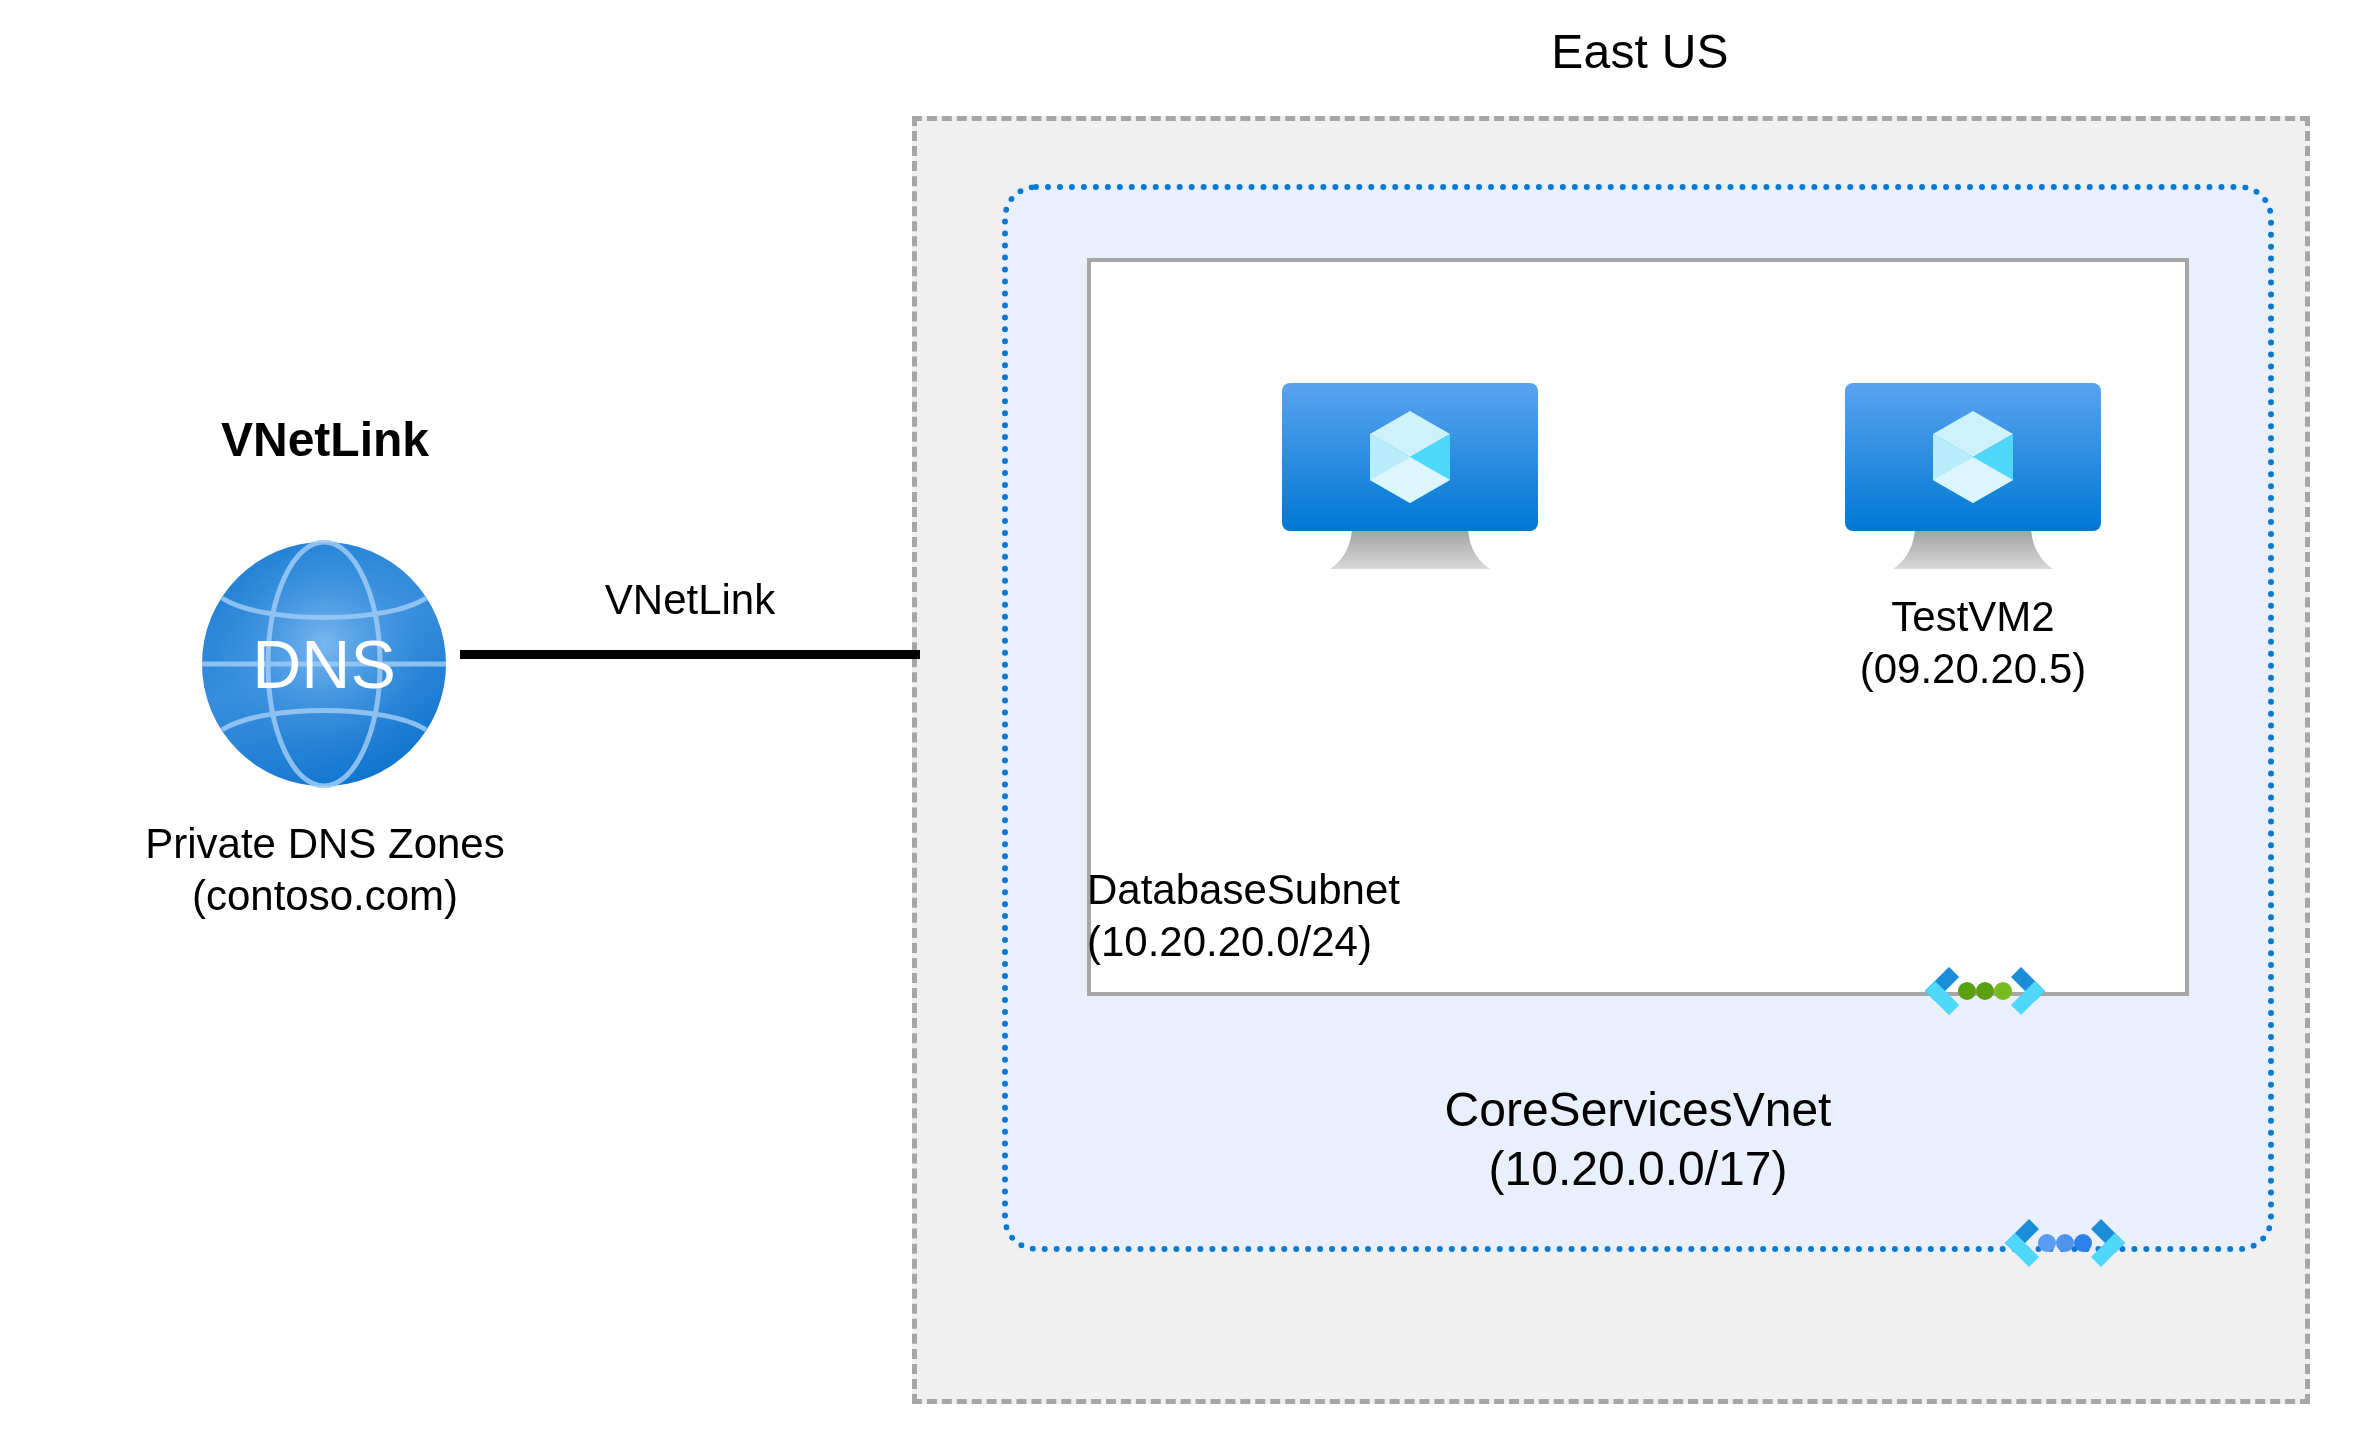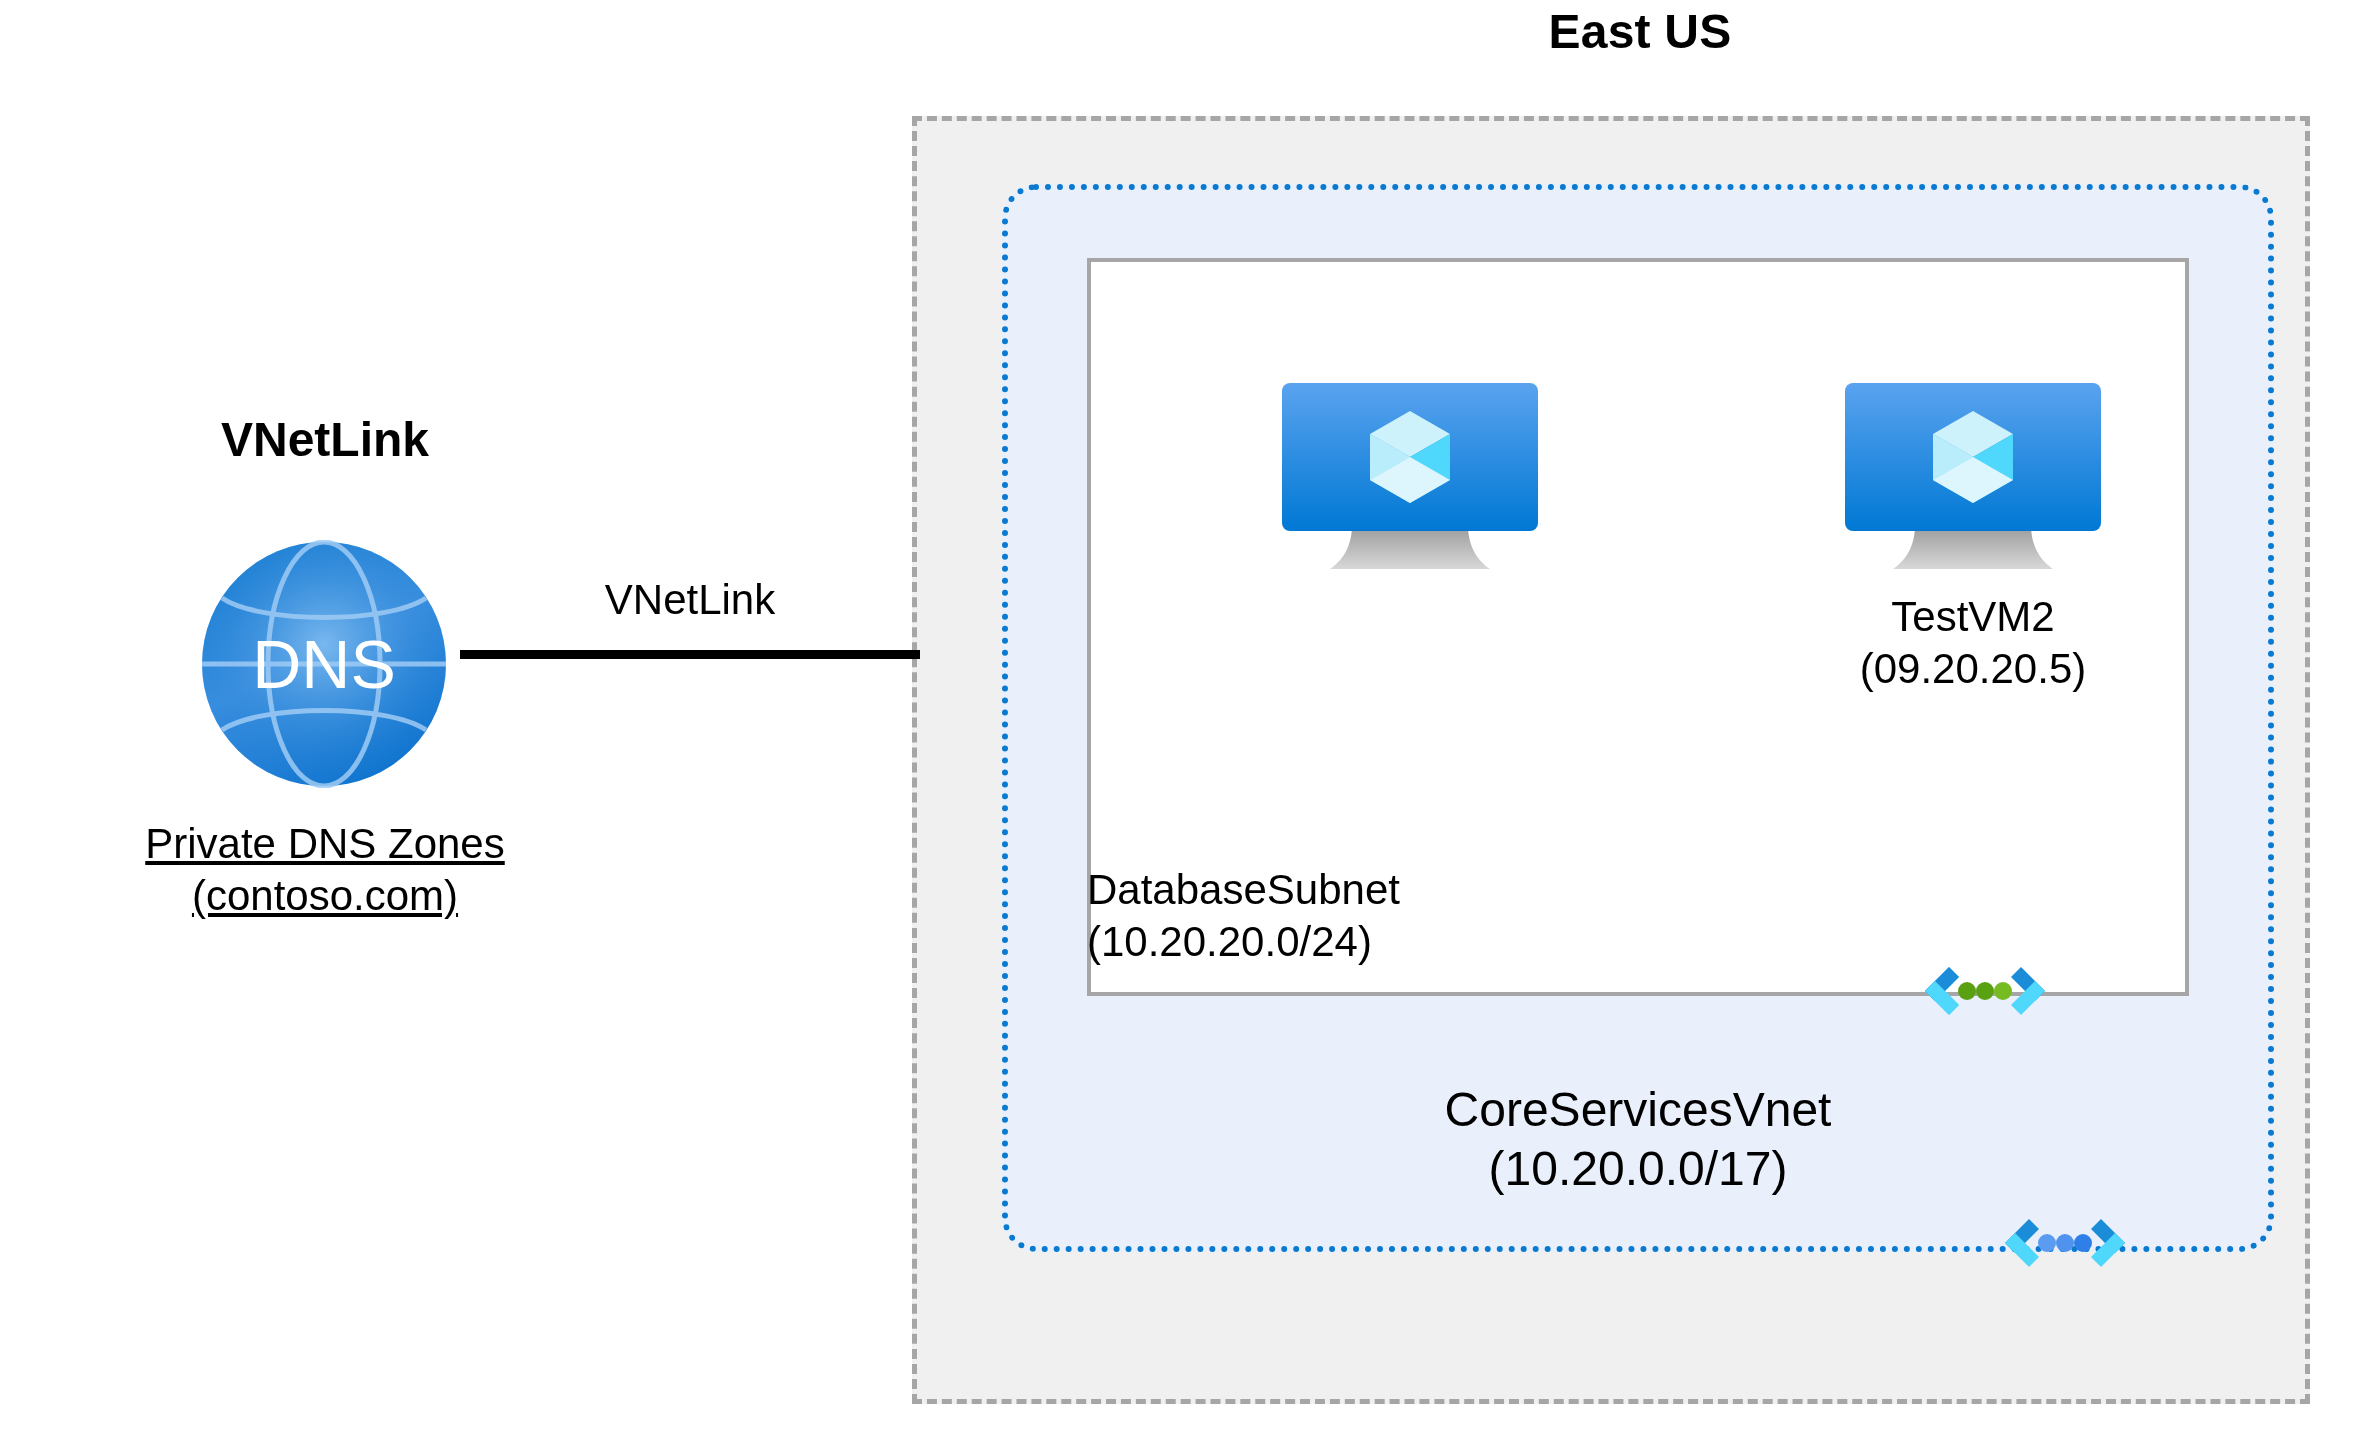--- a/index.html
+++ b/index.html
@@ -16,25 +16,25 @@
     width: 2356px;
     height: 1452px;
     background: #ffffff;
     overflow: hidden;
   }
 
   
   .region-title {
     position: absolute;
     left: 1330px;
-    top: 4px;
+    top: 24px;
     width: 620px;
     text-align: center;
     font-size: 48px;
-    font-weight: bold;
+    font-weight: normal;
     letter-spacing: 0.2px;
     white-space: nowrap;
   }
   .region-box {
     position: absolute;
     left: 912px;
     top: 116px;
     width: 1398px;
     height: 1288px;
     background: #f0f0f0;
@@ -135,21 +135,20 @@
     height: 248px;
   }
   .dns-sublabel {
     position: absolute;
     left: 30px;
     top: 818px;
     width: 590px;
     text-align: center;
     font-size: 42px;
     line-height: 1.23;
-    text-decoration: underline;
   }
 
   
   .link-line {
     position: absolute;
     left: 460px;
     top: 650px;
     width: 460px;
     height: 9px;
     background: #000000;

